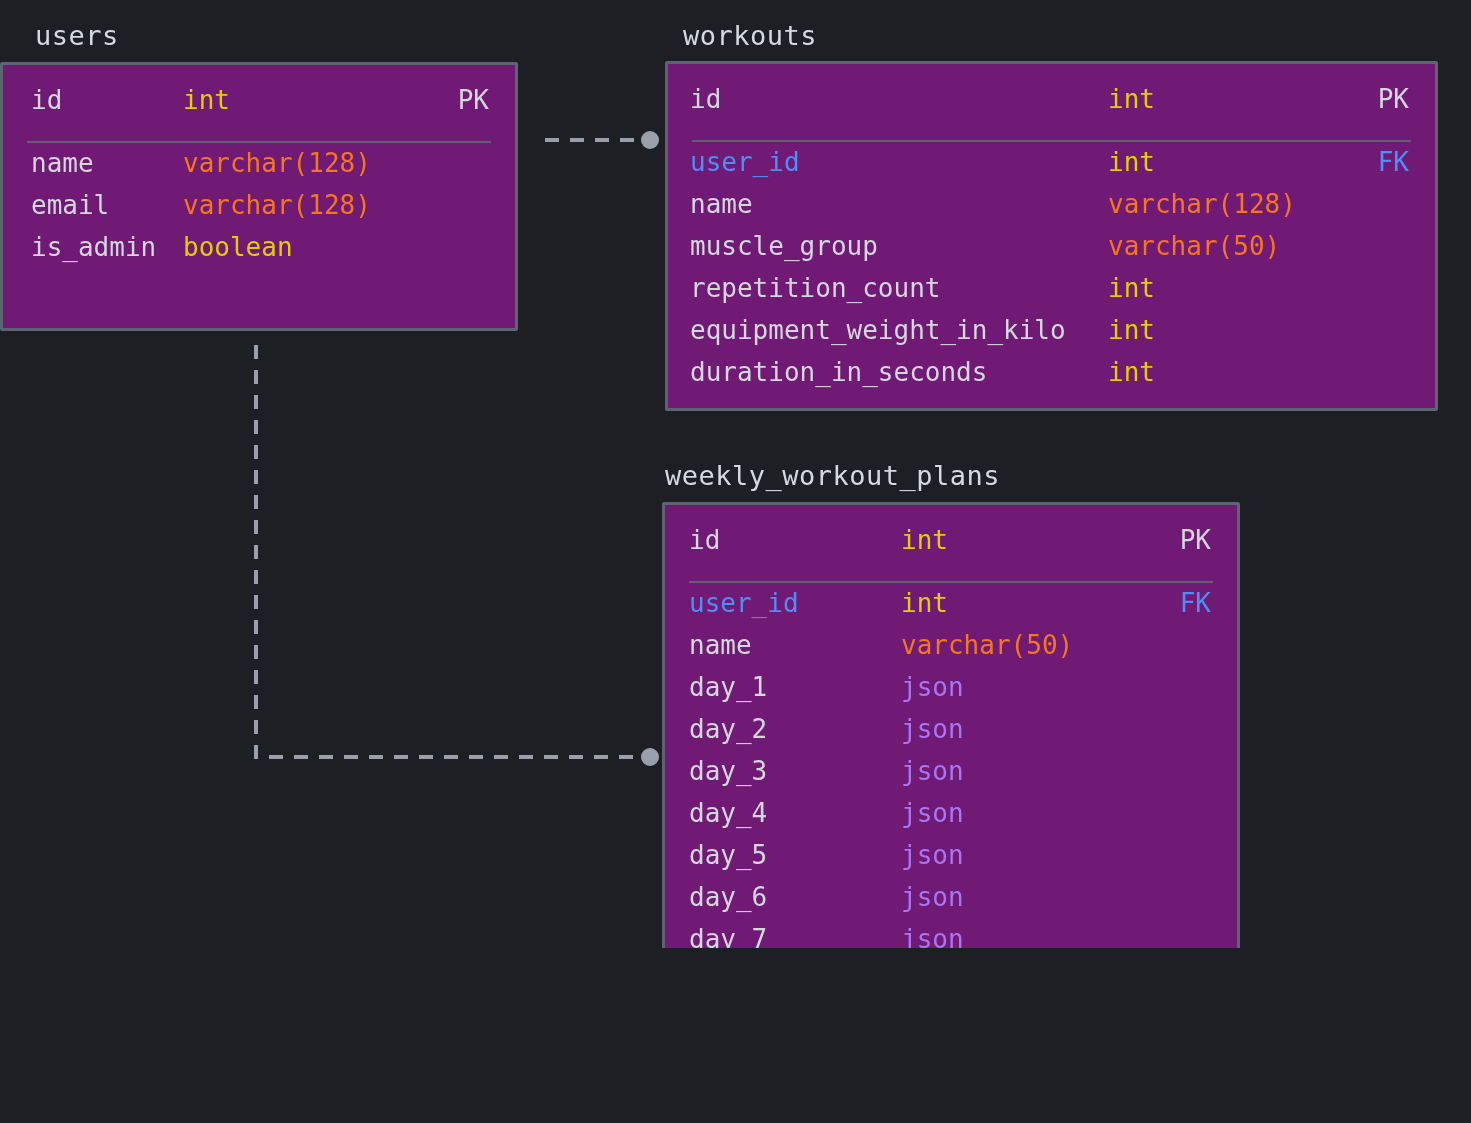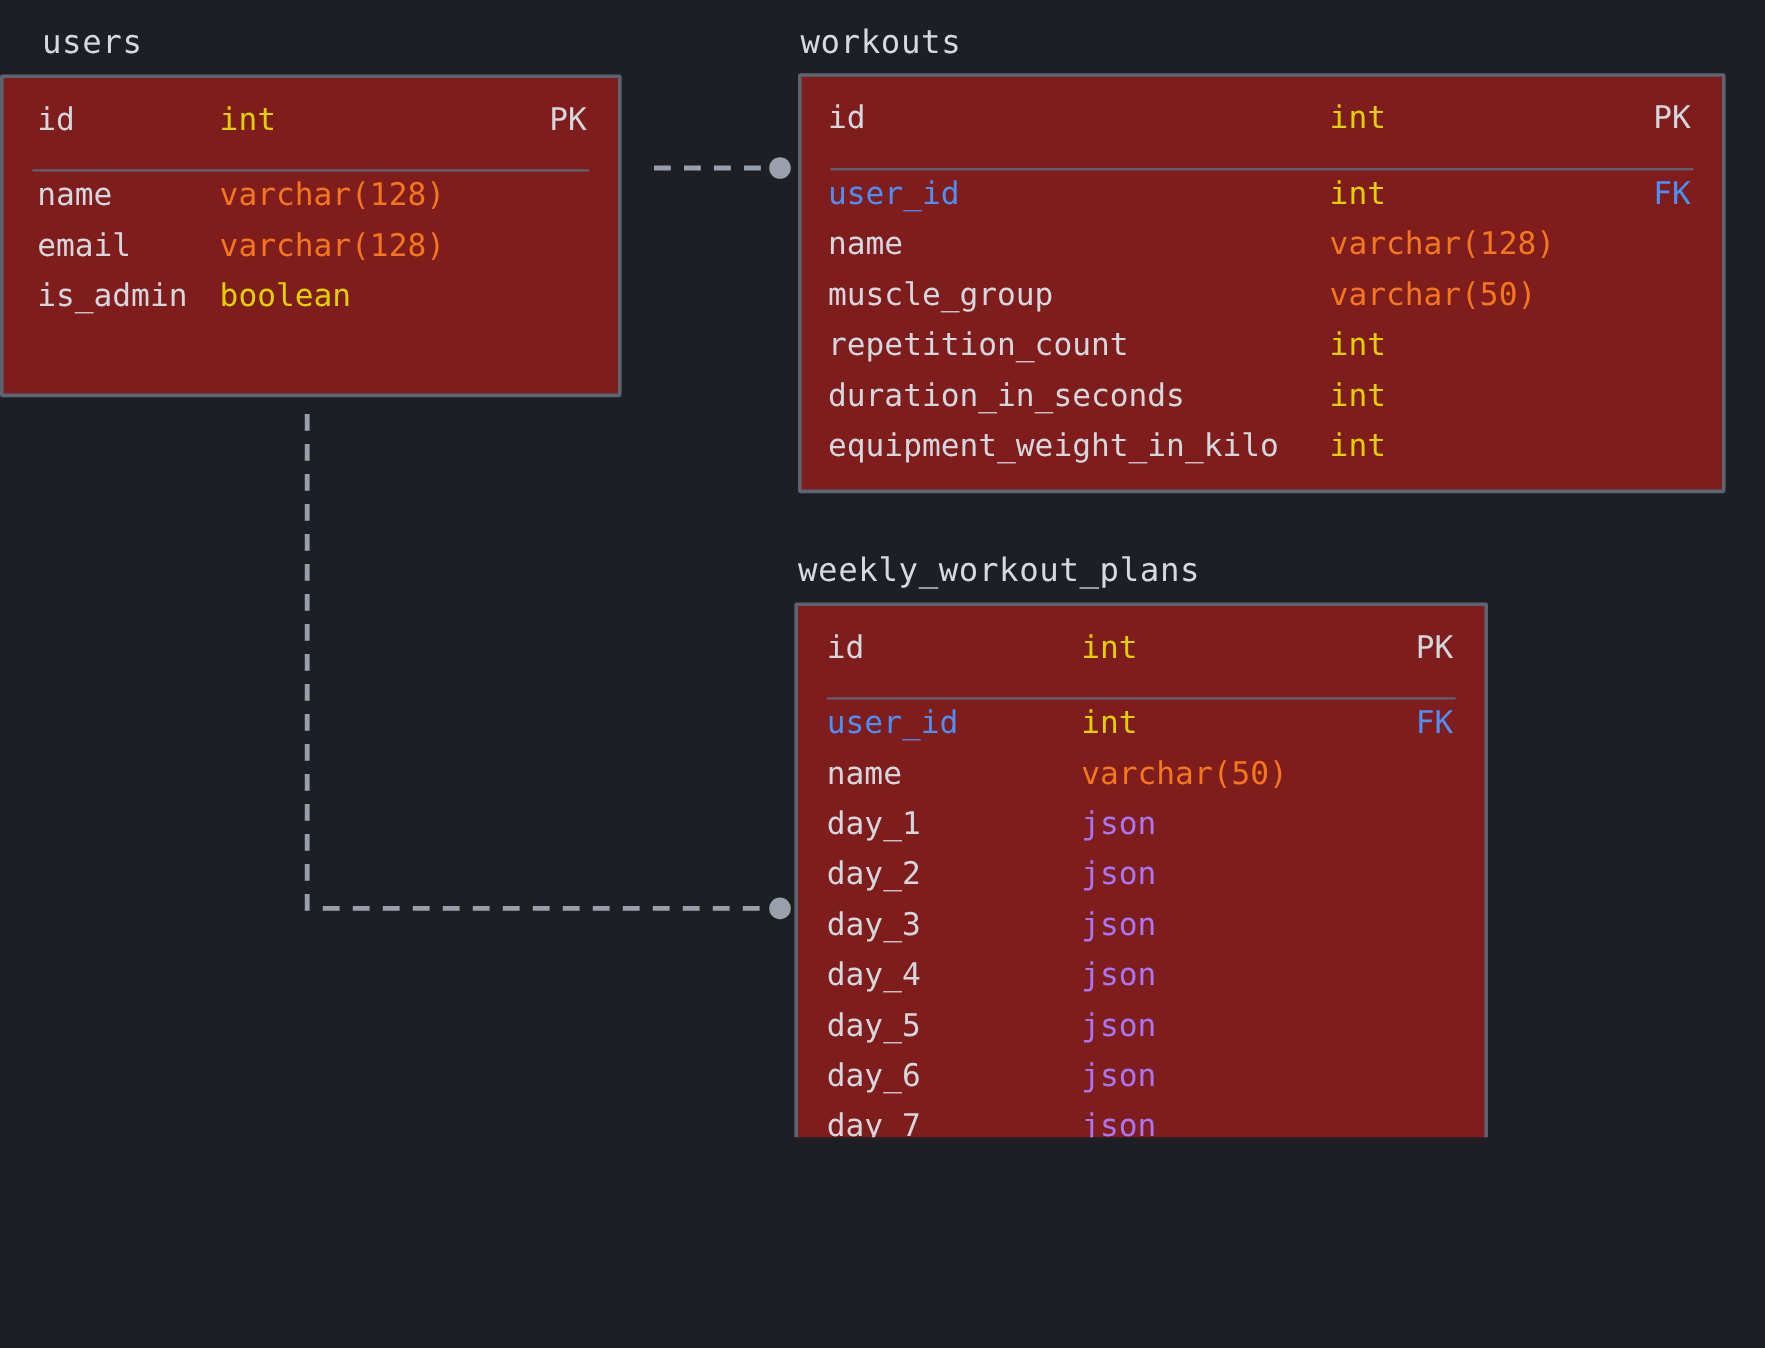--- a/index.html
+++ b/index.html
@@ -35,21 +35,21 @@
   .entity-title {
     font-family: "DejaVu Sans Mono", "Liberation Mono", monospace;
     font-size: 27px;
     color: #d6d9df;
     letter-spacing: 0.5px;
     line-height: 1;
     white-space: nowrap;
   }
   .entity-box {
     box-sizing: border-box;
-    background: #7f1d1d;
+    background: #701a75;
     border: 3px solid #5c6373;
     border-radius: 2px;
   }
 
   .ent-table {
     width: 100%;
     border-collapse: collapse;
   }
   .ent-table td {
     font-family: "DejaVu Sans Mono", "Liberation Mono", monospace;
@@ -87,21 +87,21 @@
   .pad-l-wk      { padding-left: 22px !important; }
   .pad-l-plans   { padding-left: 24px !important; }
   .pad-r         { padding-right: 26px !important; }
 
   
   #ent-users       { left: 0px;   top: 22px; }
   #ent-users .entity-title { margin-left: 35px; margin-bottom: 13px; }
   #ent-users .entity-box   { width: 518px; height: 269px; }
 
   #ent-workouts    { left: 665px; top: 22px; }
-  #ent-workouts .entity-title { margin-left: 2px; margin-bottom: 12px; }
+  #ent-workouts .entity-title { margin-left: 18px; margin-bottom: 12px; }
   #ent-workouts .entity-box   { width: 773px; height: 350px; }
 
   #ent-plans       { left: 662px; top: 462px; }
   #ent-plans .entity-title { margin-left: 3px; margin-bottom: 13px; }
   #ent-plans .entity-box   { width: 578px; height: 560px; }
 </style>
 </head>
 <body>
 
 <div id="canvas">
@@ -183,26 +183,26 @@
             <td class="col-name pad-l-wk">muscle_group</td>
             <td class="col-type t-varchar">varchar(50)</td>
             <td></td>
           </tr>
           <tr>
             <td class="col-name pad-l-wk">repetition_count</td>
             <td class="col-type t-int">int</td>
             <td></td>
           </tr>
           <tr>
+            <td class="col-name pad-l-wk">equipment_weight_in_kilo</td>
+            <td class="col-type t-int">int</td>
+            <td></td>
+          </tr>
+          <tr>
             <td class="col-name pad-l-wk">duration_in_seconds</td>
-            <td class="col-type t-int">int</td>
-            <td></td>
-          </tr>
-          <tr>
-            <td class="col-name pad-l-wk">equipment_weight_in_kilo</td>
             <td class="col-type t-int">int</td>
             <td></td>
           </tr>
         </tbody>
           </table>
       </div>
     </div>
   </div>
 
   <div class="entity" id="ent-plans">

